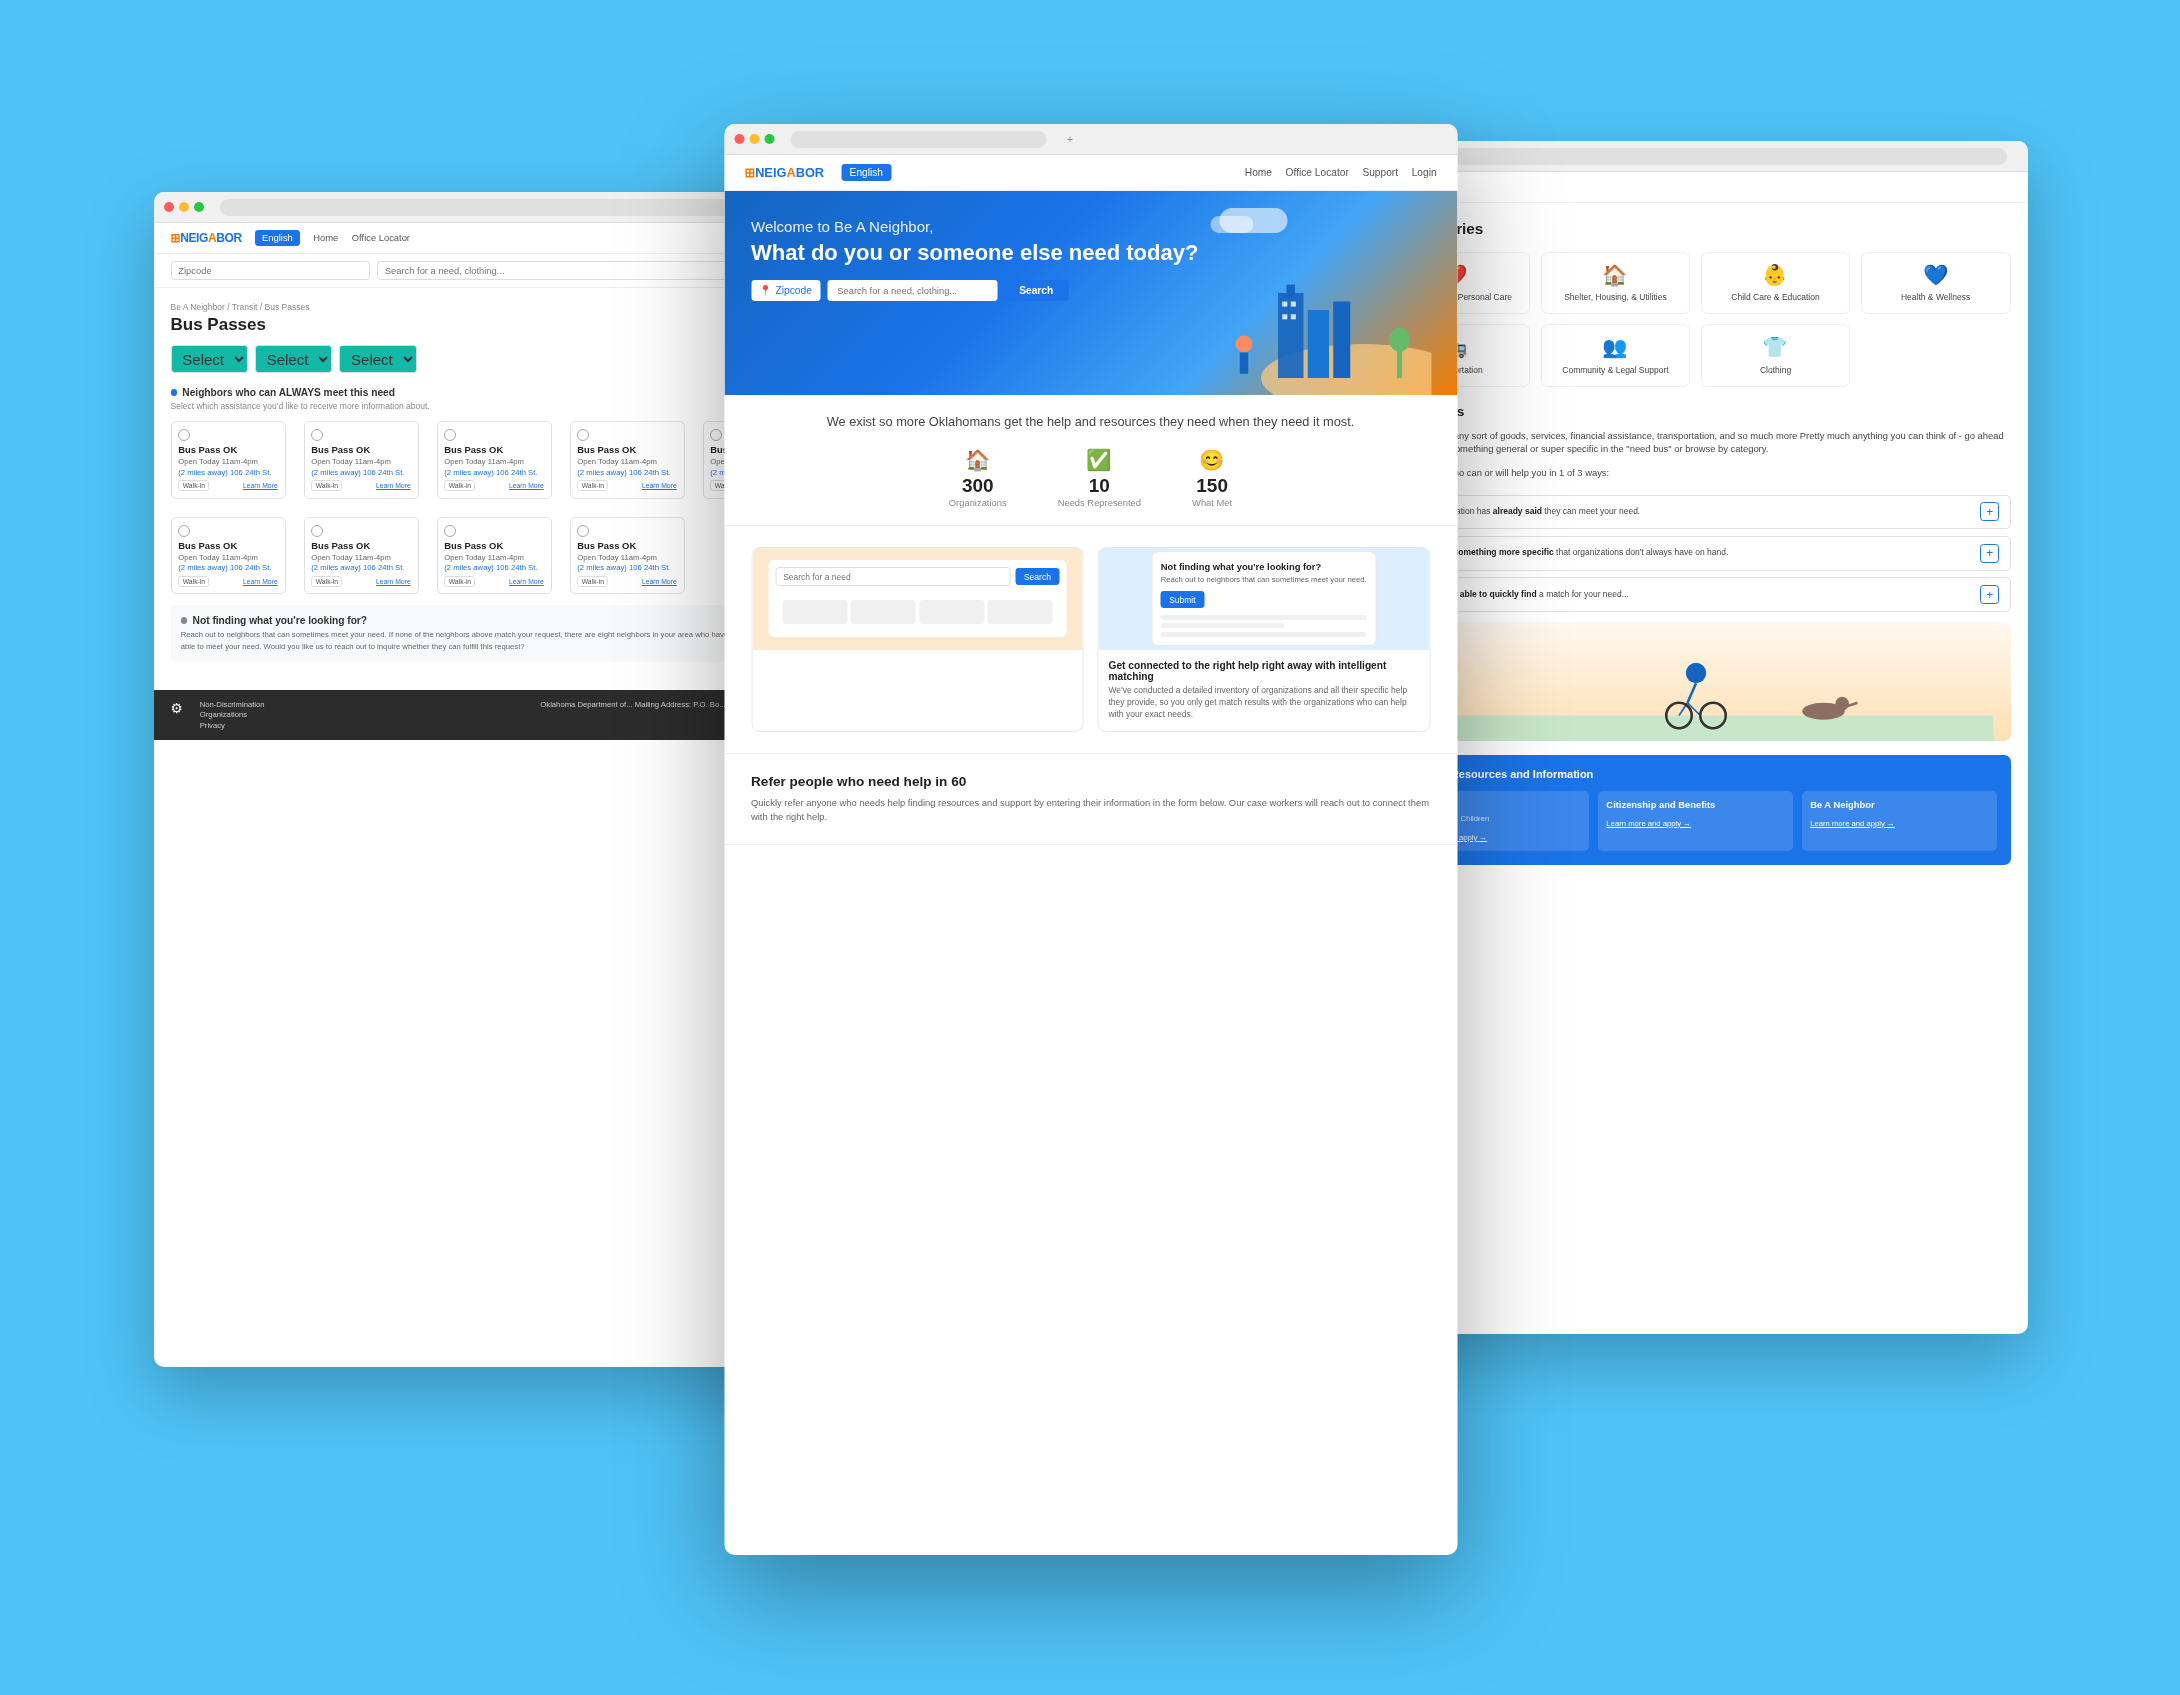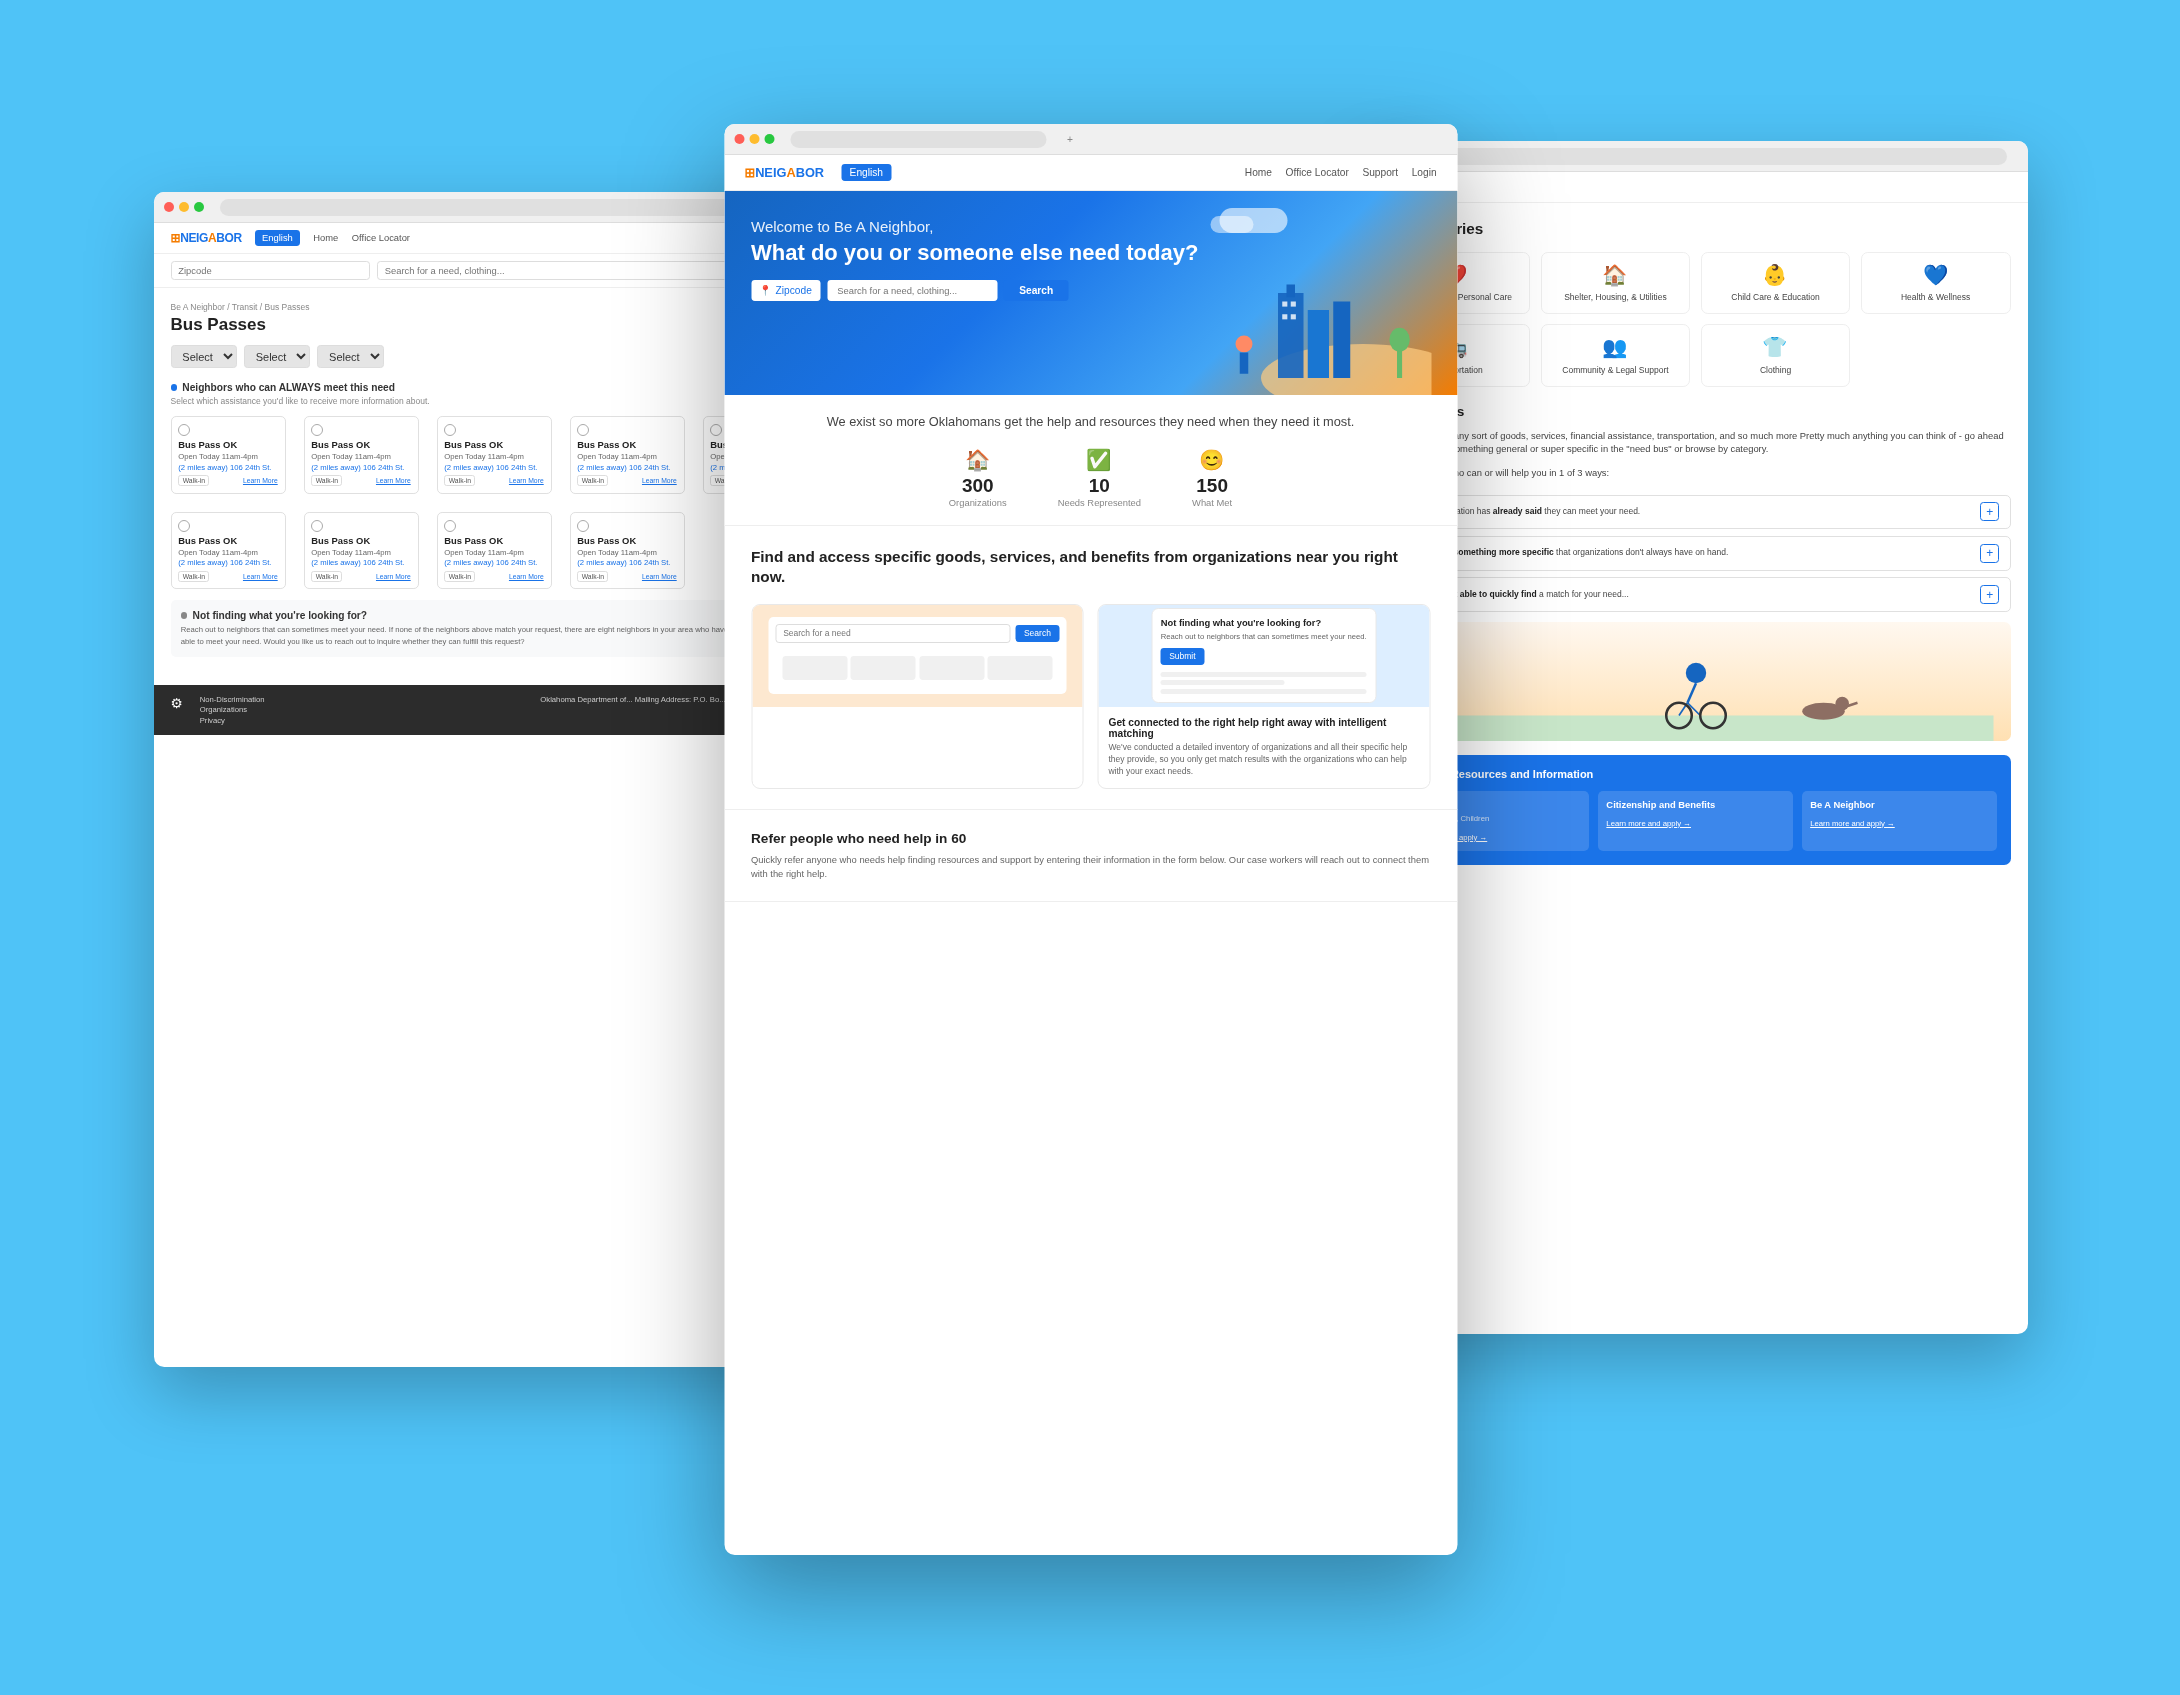--- a/index.html
+++ b/index.html
@@ -124,22 +124,22 @@
 
     .filters-row {
       display: flex;
       gap: 6.8px;
       margin-bottom: 13.6px;
     }
     .filter-select {
       border: 0.9px solid #ddd;
       border-radius: 3.4px;
       padding: 3.4px 6.8px;
-      font-size: 11px;
-      background: #e5e5e5;
+      font-size: 15px;
+      background: #14b8a6;
       color: #333;
       cursor: pointer;
     }
 
     .section-label {
       display: flex;
       align-items: center;
       gap: 5px;
       font-size: 10.2px;
       font-weight: 600;
@@ -1039,21 +1039,20 @@
         </div>
         <div class="stat-item">
           <div class="stat-icon stat-icon-blue">😊</div>
           <div class="stat-number">150</div>
           <div class="stat-label">What Met</div>
         </div>
       </div>
     </div>
 
     <div class="find-section">
-      <div class="find-title">Find and access specific goods, services, and benefits from organizations near you right now.</div>
       <div class="find-cards-row">
 
         <div class="find-card">
           <div class="find-card-img">
             <div style="width:90%; padding:6.8px; background:#fff; border-radius:5.1px;">
               <div class="find-search-row">
                 <input class="find-search-input" type="text" placeholder="Search for a need" style="">
                 <button class="find-search-btn">Search</button>
               </div>
               <div class="result-dots">

